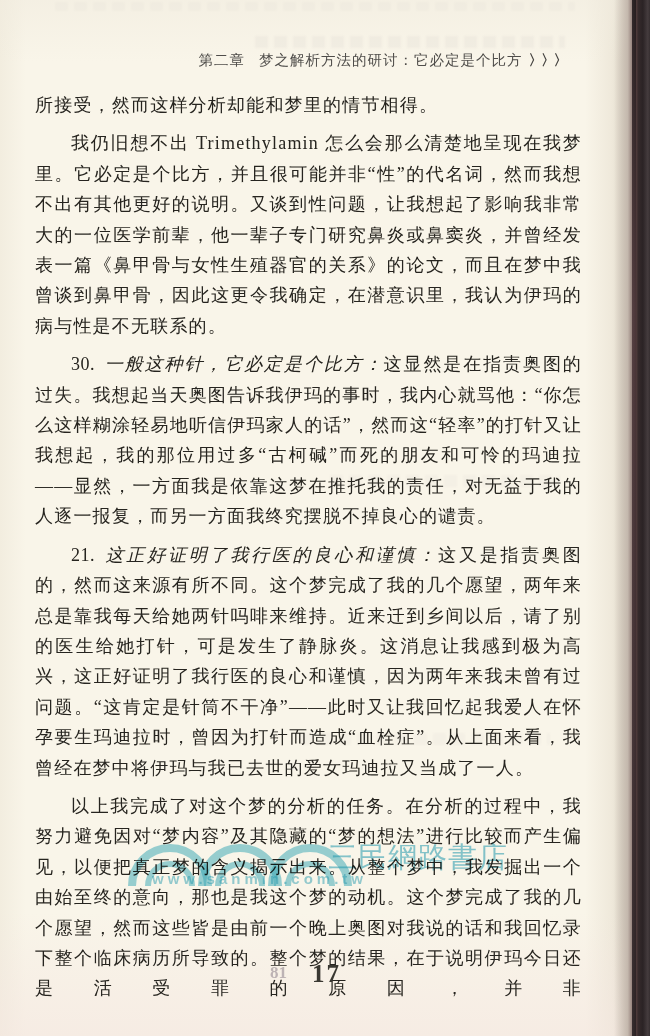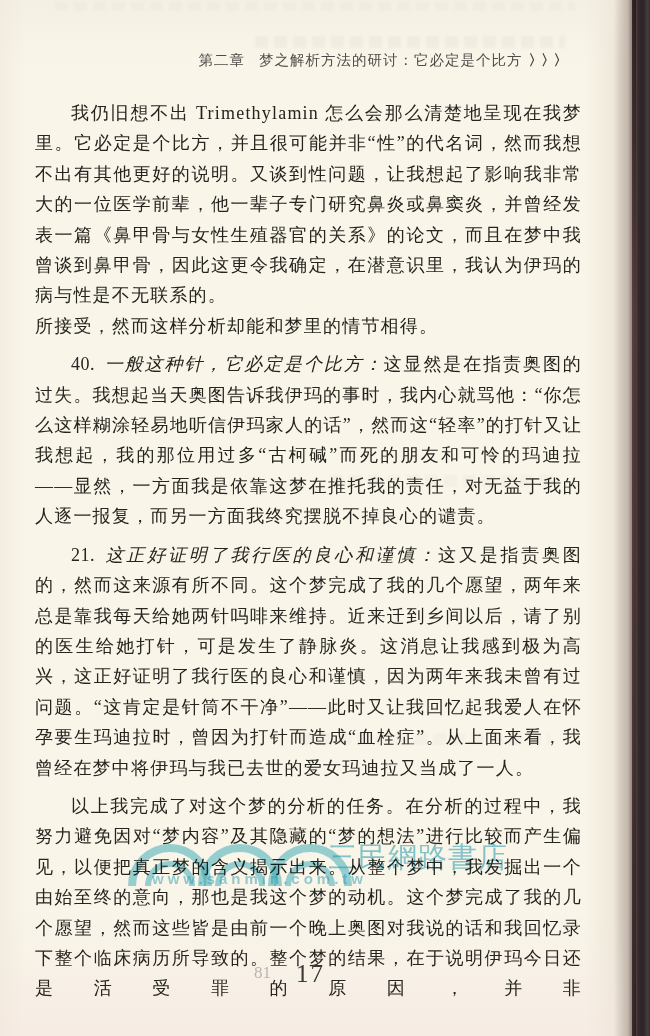--- a/index.html
+++ b/index.html
@@ -63,21 +63,21 @@
     font-size:29px; font-weight:normal; letter-spacing:1px;
     color:rgba(35,158,190,.55); white-space:nowrap;
   }
   .wm-url{
     position:absolute; left:34px; top:44px;
     font-size:15px; font-weight:bold; letter-spacing:4px;
     color:rgba(35,158,190,.48); white-space:nowrap;
     font-family:"Liberation Sans","DejaVu Sans",sans-serif;
   }
 
-  .page-footer{position:absolute; left:0; top:960px; width:544px; height:30px;}
+  .page-footer{position:absolute; left:16px; top:960px; width:544px; height:30px;font-weight:bold;}
   .page-number{
     position:absolute; left:296px; top:0; font-size:25px; color:#3a3832; letter-spacing:2px;
   }
   .bleed-number{
     position:absolute; left:254px; top:3px; font-size:17px;
     color:rgba(140,128,138,.55); filter:blur(.6px);
   }
 </style>
 </head>
 <body>
@@ -87,25 +87,25 @@
   <div class="bleed b4"></div>
   <div class="bleed b1"></div>
   <div class="bleed b2"></div>
   <div class="bleed b3"></div>
 
   <div class="chapter-header">
     <span class="chap">第二章</span><span>梦之解析方法的研讨：它必定是个比方</span><span class="chev">〉〉〉</span>
   </div>
 
   <div class="body-text">
+    <p class="para first"><span>所接受，然而这样分析却能和梦里的情节相得。</span></p>
+
     <p class="para indent"><span>我仍旧想不出 Trimethylamin 怎么会那么清楚地呈现在我梦里。它必定是个比方，并且很可能并非“性”的代名词，然而我想不出有其他更好的说明。又谈到性问题，让我想起了影响我非常大的一位医学前辈，他一辈子专门研究鼻炎或鼻窦炎，并曾经发表一篇《鼻甲骨与女性生殖器官的关系》的论文，而且在梦中我曾谈到鼻甲骨，因此这更令我确定，在潜意识里，我认为伊玛的病与性是不无联系的。</span></p>
 
-    <p class="para first"><span>所接受，然而这样分析却能和梦里的情节相得。</span></p>
-
-    <p class="para indent"><span class="pnum">40.</span><span class="kai">一般这种针，它必定是个比方：</span><span>这显然是在指责奥图的过失。我想起当天奥图告诉我伊玛的事时，我内心就骂他：“你怎么这样糊涂轻易地听信伊玛家人的话”，然而这“轻率”的打针又让我想起，我的那位用过多“古柯碱”而死的朋友和可怜的玛迪拉——显然，一方面我是依靠这梦在推托我的责任，对无益于我的人逐一报复，而另一方面我终究摆脱不掉良心的谴责。</span></p>
+    <p class="para indent"><span class="pnum">30.</span><span class="kai">一般这种针，它必定是个比方：</span><span>这显然是在指责奥图的过失。我想起当天奥图告诉我伊玛的事时，我内心就骂他：“你怎么这样糊涂轻易地听信伊玛家人的话”，然而这“轻率”的打针又让我想起，我的那位用过多“古柯碱”而死的朋友和可怜的玛迪拉——显然，一方面我是依靠这梦在推托我的责任，对无益于我的人逐一报复，而另一方面我终究摆脱不掉良心的谴责。</span></p>
 
     <p class="para indent"><span class="pnum">21.</span><span class="kai">这正好证明了我行医的良心和谨慎：</span><span>这又是指责奥图的，然而这来源有所不同。这个梦完成了我的几个愿望，两年来总是靠我每天给她两针吗啡来维持。近来迁到乡间以后，请了别的医生给她打针，可是发生了静脉炎。这消息让我感到极为高兴，这正好证明了我行医的良心和谨慎，因为两年来我未曾有过问题。“这肯定是针筒不干净”——此时又让我回忆起我爱人在怀孕要生玛迪拉时，曾因为打针而造成“血栓症”。从上面来看，我曾经在梦中将伊玛与我已去世的爱女玛迪拉又当成了一人。</span></p>
 
     <p class="para indent fill-last"><span>以上我完成了对这个梦的分析的任务。在分析的过程中，我努力避免因对“梦内容”及其隐藏的“梦的想法”进行比较而产生偏见，以便把真正梦的含义揭示出来。从整个梦中，我发掘出一个由始至终的意向，那也是我这个梦的动机。这个梦完成了我的几个愿望，然而这些皆是由前一个晚上奥图对我说的话和我回忆录下整个临床病历所导致的。整个梦的结果，在于说明伊玛今日还是活受罪的原因，并非</span></p>
   </div>
 
   <div class="watermark">
     <svg class="wm-arcs" width="250" height="48" viewBox="0 0 250 48">
       <g fill="none" stroke="#35aec6" stroke-opacity="0.5">
         <path d="M14 48 A38 38 0 0 1 90 48" stroke-width="8"></path>

